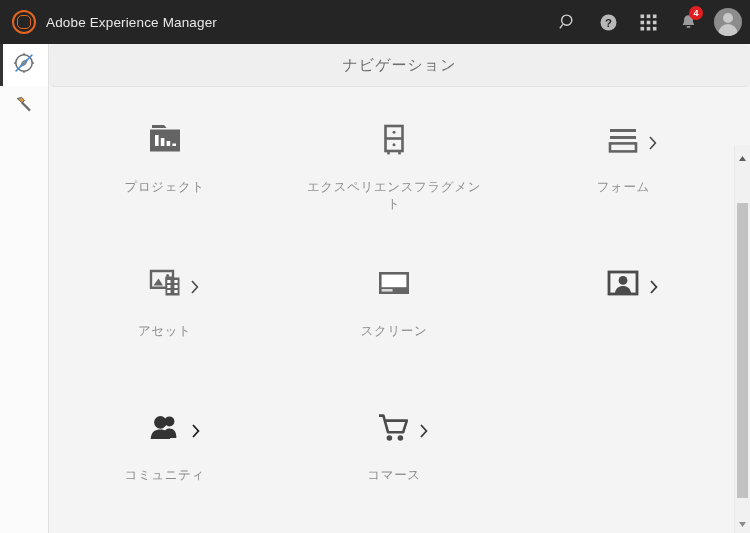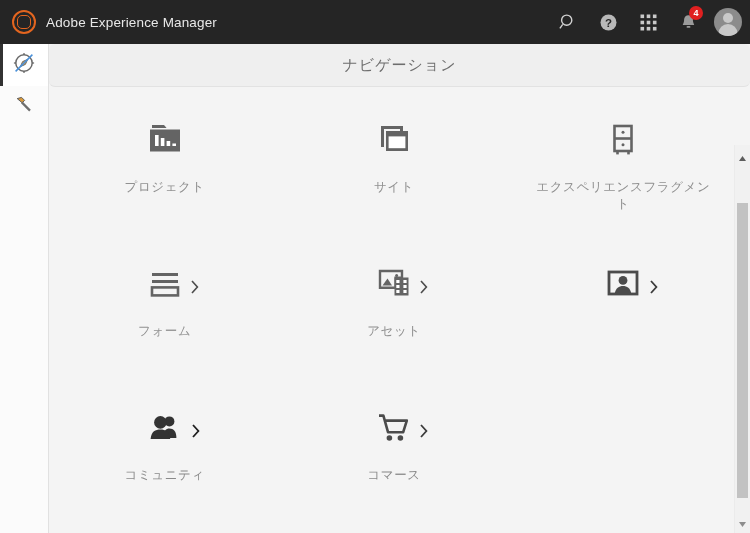--- a/index.html
+++ b/index.html
@@ -371,32 +371,20 @@
                 <rect x="16.8" y="17" width="3.6" height="8"></rect>
                 <rect x="22.6" y="20" width="3.6" height="5"></rect>
                 <rect x="28.4" y="22.5" width="3.6" height="2.5"></rect>
               </g>
             </svg>
           </span>
         </div>
         <div class="tile-label">プロジェクト</div>
       </div>
 
-      <div class="tile">
-        <div class="tile-icon-wrap">
-          <span class="tile-icon">
-            <svg width="42" height="40" viewBox="0 0 42 40">
-              <path d="M8 5 h22 v6 h-3 V8 H11 v18 H8 z" fill="#646464"></path>
-              <rect x="13" y="10" width="22" height="20" fill="#646464"></rect>
-              <rect x="15.6" y="15.4" width="16.8" height="11.8" fill="#ffffff"></rect>
-            </svg>
-          </span>
-        </div>
-        <div class="tile-label">サイト</div>
-      </div>
 
       <div class="tile">
         <div class="tile-icon-wrap">
           <span class="tile-icon">
             <svg width="42" height="40" viewBox="0 0 42 40">
               <rect x="12.5" y="5" width="17" height="25" fill="none" stroke="#646464" stroke-width="2.6"></rect>
               <line x1="12.5" y1="17.5" x2="29.5" y2="17.5" stroke="#646464" stroke-width="2.6"></line>
               <circle cx="21" cy="11.3" r="1.5" fill="#646464"></circle>
               <circle cx="21" cy="23.8" r="1.5" fill="#646464"></circle>
               <rect x="14.2" y="30" width="2.6" height="3.4" fill="#646464"></rect>
@@ -445,20 +433,32 @@
           </span>
           <span class="chev">
             <svg width="10" height="16" viewBox="0 0 10 16">
               <path d="M2 2 L7.4 8 L2 14" fill="none" stroke="#4b4b4b" stroke-width="1.6"></path>
             </svg>
           </span>
         </div>
         <div class="tile-label">アセット</div>
       </div>
 
+      <div class="tile">
+        <div class="tile-icon-wrap">
+          <span class="tile-icon">
+            <svg width="46" height="40" viewBox="0 0 46 40">
+              <rect x="8" y="7" width="30" height="22" fill="#646464"></rect>
+              <rect x="10.6" y="9.6" width="24.8" height="12.6" fill="#ffffff"></rect>
+              <rect x="10.6" y="24" width="11" height="2.6" fill="#d9d9d9"></rect>
+            </svg>
+          </span>
+        </div>
+        <div class="tile-label">スクリーン</div>
+      </div>
 
       <div class="tile">
         <div class="tile-icon-wrap">
           <span class="tile-icon">
             <svg width="44" height="40" viewBox="0 0 44 40">
               <rect x="8" y="7" width="28" height="22" fill="none" stroke="#4b4b4b" stroke-width="2.8"></rect>
               <circle cx="22" cy="15.4" r="4.4" fill="#4b4b4b"></circle>
               <path d="M13.6 29 C14.6 23 18 21 22 21 C26 21 29.4 23 30.4 29 Z" fill="#4b4b4b"></path>
             </svg>
           </span>

